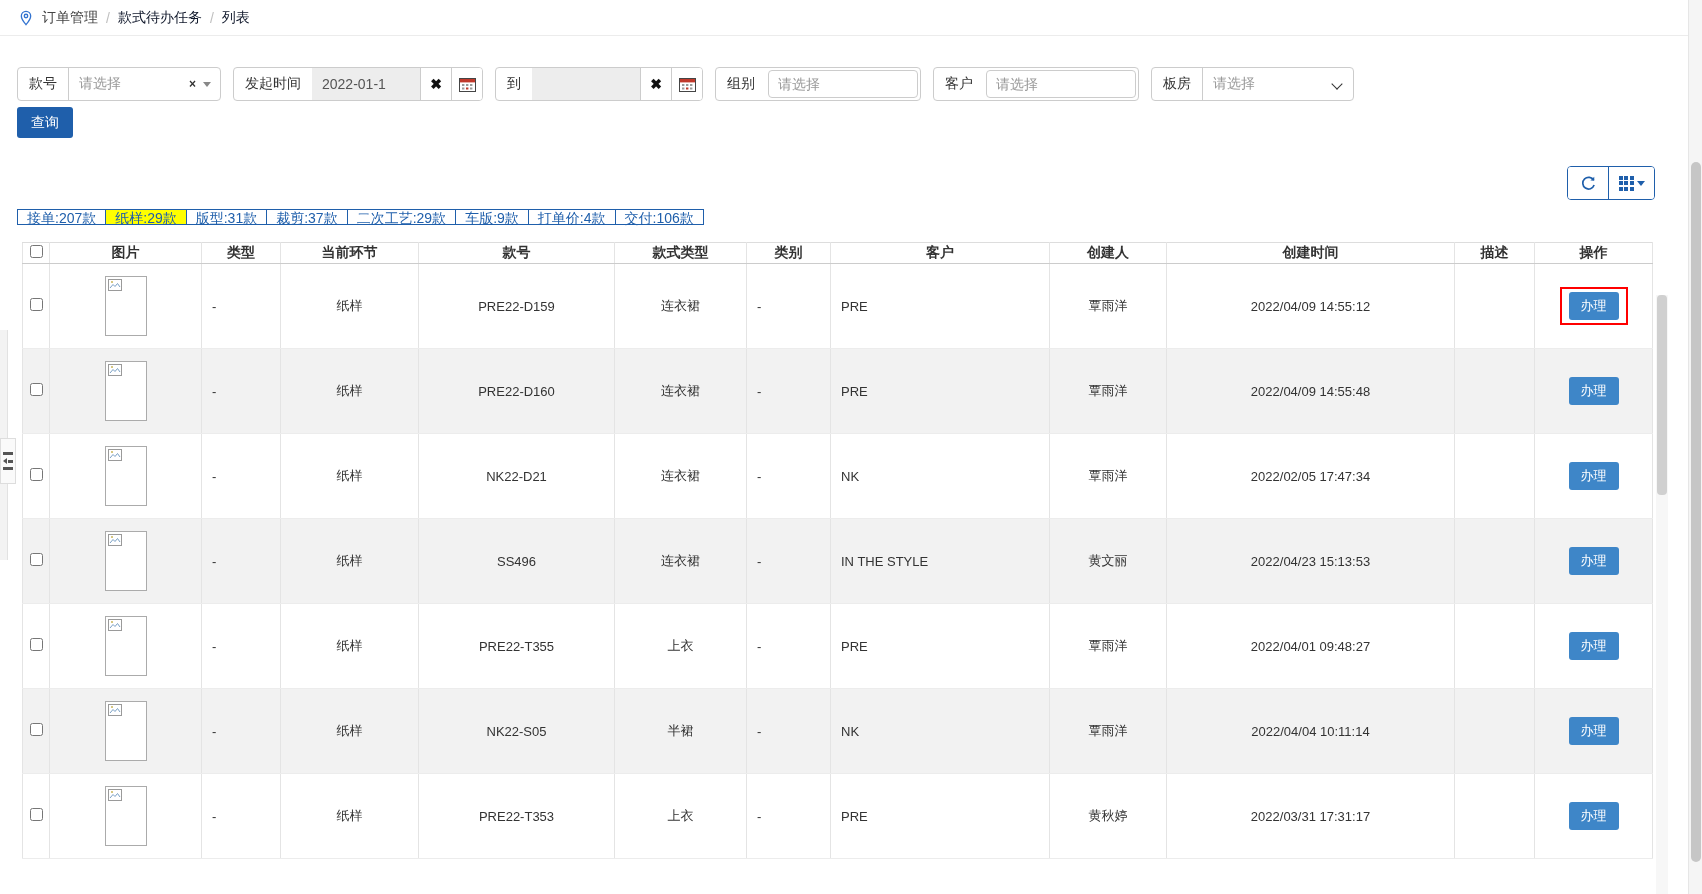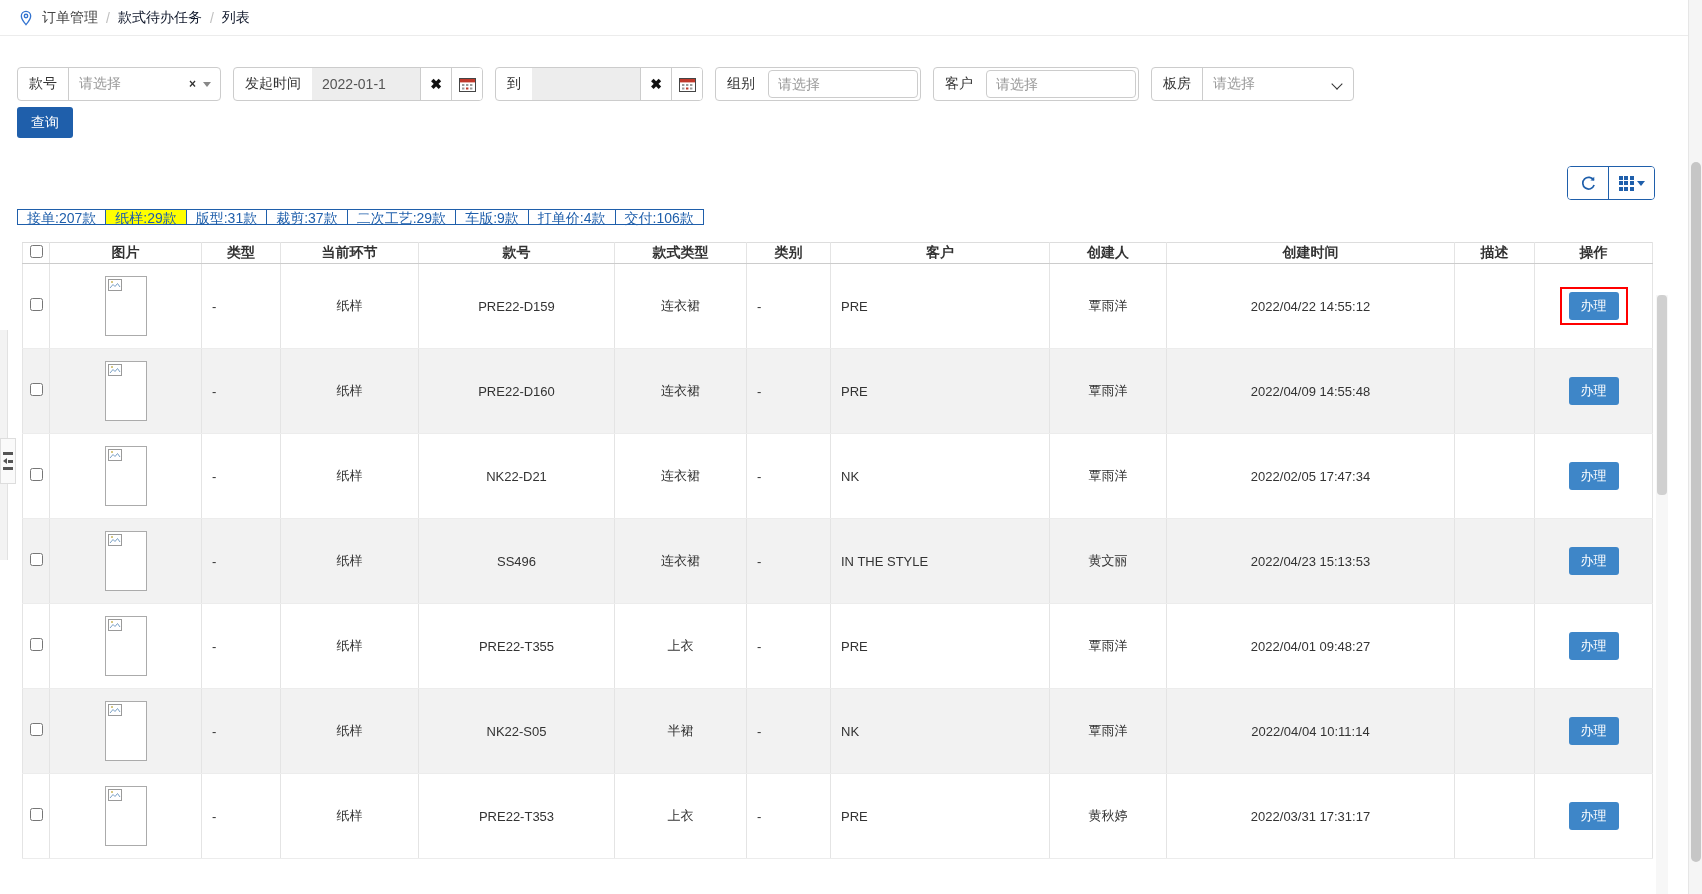--- a/index.html
+++ b/index.html
@@ -282,21 +282,21 @@
               </svg>
             </div>
           </td>
           <td class="al">-</td>
           <td>纸样</td>
           <td>PRE22-D159</td>
           <td>连衣裙</td>
           <td class="al">-</td>
           <td class="al">PRE</td>
           <td>覃雨洋</td>
-          <td>2022/04/22 14:55:12</td>
+          <td>2022/04/09 14:55:12</td>
           <td></td>
           <td><span class="awrap hl"><button class="btn-action">办理</button></span></td>
         </tr>
         <tr>
           <td><input type="checkbox" style=""></td>
           <td>
             <div class="img-ph">
               <svg width="16" height="14" viewBox="0 0 16 14">
                 <rect x="0.5" y="0.5" width="13" height="11" fill="#fff" stroke="#9a9a9a"></rect>
                 <path d="M2 9 L5 5.5 L7 7.5 L9.5 4.5 L12 8" stroke="#7aa0c4" fill="none"></path>

